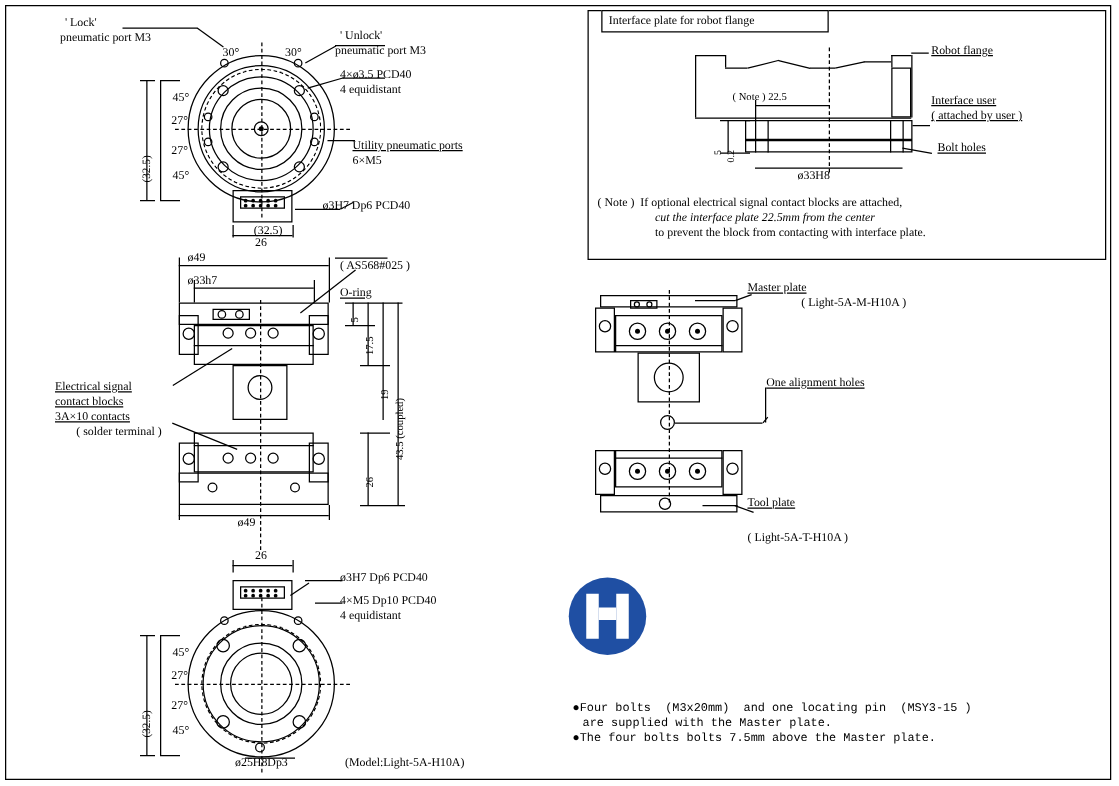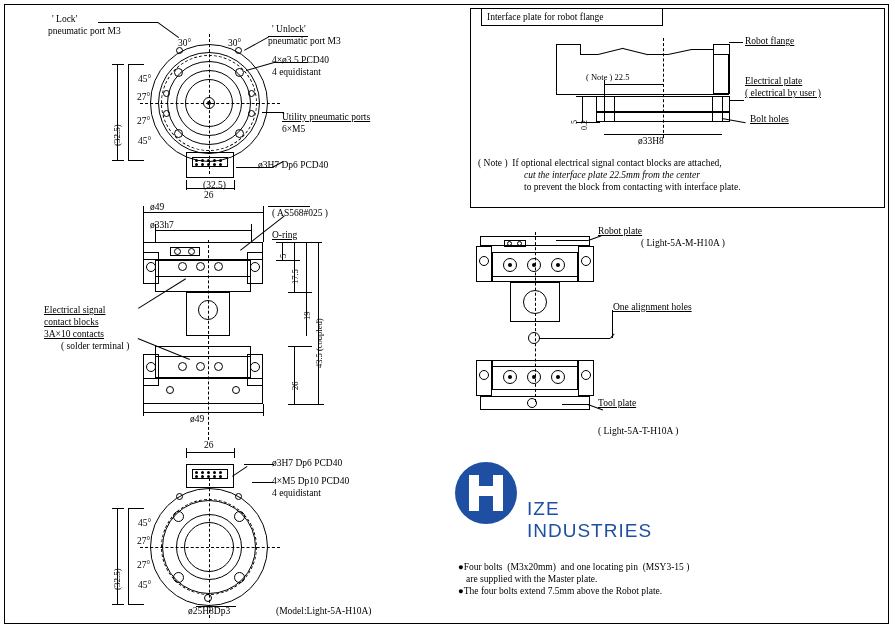--- a/index.html
+++ b/index.html
@@ -121,20 +121,21 @@
     font-family: "Liberation Sans", sans-serif;
     font-size: 19px;
     color: #1f4fa3;
     letter-spacing: 1px;
   }
   .bullet {
     position: absolute;
     font-size: 9.5px;
     white-space: pre;
     line-height: 1.3;
+    font-family: Liberation Mono, monospace;
   }
 </style>
 </head>
 <body>
 
 <div id="page">
   <div class="frame"></div>
 
   <div>
 
@@ -396,22 +397,22 @@
     <div class="ln lnh" style="left:604px;top:84px;width:60px;"></div>
     <div class="ln lnv" style="left:604px;top:80px;height:16px;"></div>
     <span class="lbl sm" style="left:586px;top:72px;">( Note ) 22.5</span>
 
     <div class="ln lnh" style="left:604px;top:134px;width:118px;"></div>
     <span class="lbl" style="left:638px;top:136px;">ø33H8</span>
 
     <div class="ln lnh" style="left:729px;top:42px;width:14px;"></div>
     <span class="lbl u" style="left:745px;top:36px;">Robot flange</span>
     <div class="ln lnh" style="left:730px;top:100px;width:14px;"></div>
-    <span class="lbl u" style="left:745px;top:76px;">Electrical plate</span>
-    <span class="lbl u" style="left:745px;top:88px;">( electrical by user )</span>
+    <span class="lbl u" style="left:745px;top:76px;">Interface user</span>
+    <span class="lbl u" style="left:745px;top:88px;">( attached by user )</span>
     <div class="ln" style="left:722px;top:118px;width:24px;height:1px;transform:rotate(10deg);transform-origin:0 0;"></div>
     <span class="lbl u" style="left:750px;top:114px;">Bolt holes</span>
 
     <span class="lbl" style="left:478px;top:158px;text-align:center;">( Note )  If optional electrical signal contact blocks are attached,</span>
     <span class="lbl" style="left:524px;top:170px;font-style:italic;">cut the interface plate 22.5mm from the center</span>
     <span class="lbl" style="left:524px;top:182px;">to prevent the block from contacting with interface plate.</span>
   </div>
 
   <div>
 
@@ -447,37 +448,36 @@
     <div class="circ" style="left:551px;top:370px;width:14px;height:14px;"></div>
     <div class="circf" style="left:508px;top:375px;width:4px;height:4px;"></div>
     <div class="circf" style="left:532px;top:375px;width:4px;height:4px;"></div>
     <div class="circf" style="left:556px;top:375px;width:4px;height:4px;"></div>
     <div class="ln lnh" style="left:492px;top:366px;width:86px;"></div>
     <div class="circ" style="left:527px;top:398px;width:10px;height:10px;"></div>
     <div class="circ" style="left:528px;top:332px;width:12px;height:12px;"></div>
 
     <div class="ln lnh" style="left:556px;top:240px;width:32px;"></div>
     <div class="ln" style="left:588px;top:240px;width:14px;height:1px;transform:rotate(-20deg);transform-origin:0 0;"></div>
-    <span class="lbl u" style="left:598px;top:226px;">Robot plate</span>
+    <span class="lbl u" style="left:598px;top:226px;">Master plate</span>
     <span class="lbl" style="left:598px;top:238px;margin-left:43px;">( Light-5A-M-H10A )</span>
 
     <div class="ln lnh" style="left:540px;top:338px;width:70px;"></div>
     <span class="lbl u" style="left:613px;top:302px;">One alignment holes</span>
     <div class="ln" style="left:610px;top:338px;width:6px;height:1px;transform:rotate(-50deg);transform-origin:0 0;"></div>
     <div class="ln lnv" style="left:612px;top:310px;height:28px;"></div>
 
     <div class="ln lnh" style="left:562px;top:404px;width:28px;"></div>
     <div class="ln" style="left:588px;top:404px;width:16px;height:1px;transform:rotate(20deg);transform-origin:0 0;"></div>
     <span class="lbl u" style="left:598px;top:398px;">Tool plate</span>
     <span class="lbl" style="left:598px;top:426px;">( Light-5A-T-H10A )</span>
   </div>
 
   <div class="logo-wrap">
     <div class="logo-mark"></div>
-    <div class="logo-en">IZE INDUSTRIES</div>
   </div>
 
   <div>
     <span class="bullet" style="left:458px;top:561px;">●Four bolts  (M3x20mm)  and one locating pin  (MSY3-15 )</span>
     <span class="bullet" style="left:466px;top:573px;">are supplied with the Master plate.</span>
-    <span class="bullet" style="left:458px;top:585px;">●The four bolts extend 7.5mm above the Robot plate.</span>
+    <span class="bullet" style="left:458px;top:585px;">●The four bolts bolts 7.5mm above the Master plate.</span>
   </div>
 </div>
 
 </body></html>

